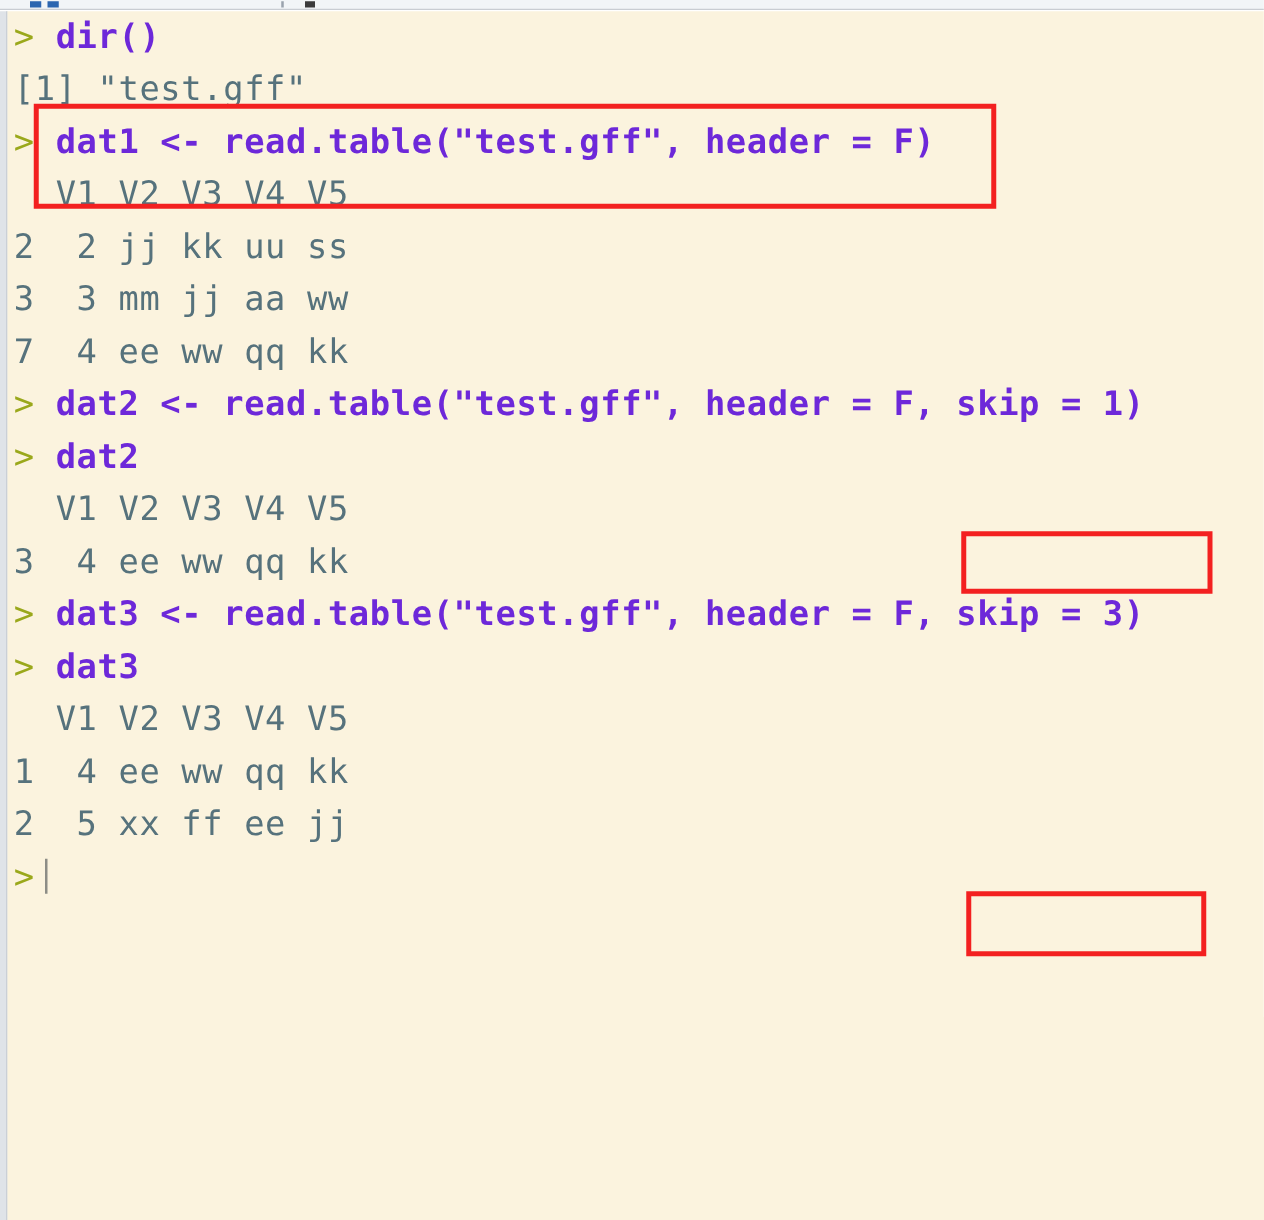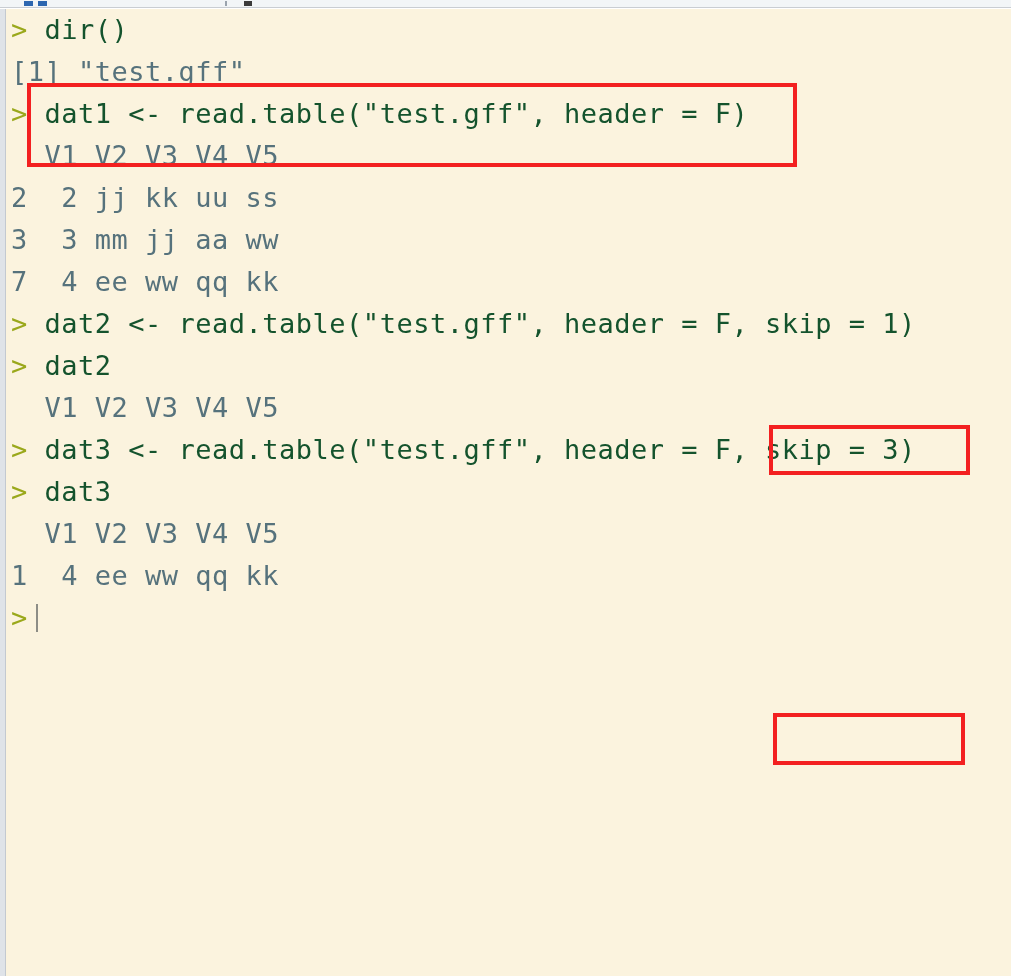--- a/index.html
+++ b/index.html
@@ -62,21 +62,21 @@
     position: relative;
     height: 42px;
     line-height: 42px;
     font-size: 27px;
     letter-spacing: 0.5px;
     white-space: pre;
     padding-left: 5px;
   }
 
   .prompt   { color: #9aa81b; }
-  .cmd      { color: #14532d; }
+  .cmd      { color: #6d28d9; font-weight: bold; }
   .out      { color: #56727c; }
 
   
   .redbox {
     position: absolute;
     border: 4px solid #f32020;
     box-sizing: border-box;
     pointer-events: none;
   }
   #redbox-1 { left: 27px;  top: 83px;  width: 770px;  height: 84px; }
@@ -109,22 +109,24 @@
     <div class="line"><span class="prompt">&gt;</span><span class="cmd"> dir()</span></div>
     <div class="line"><span class="out">[1] "test.gff"</span></div>
     <div class="line"><span class="prompt">&gt;</span><span class="cmd"> dat1 &lt;- read.table("test.gff", header = F)</span></div>
     <div class="line"><span class="out">  V1 V2 V3 V4 V5</span></div>
     <div class="line"><span class="out">2  2 jj kk uu ss</span></div>
     <div class="line"><span class="out">3  3 mm jj aa ww</span></div>
     <div class="line"><span class="out">7  4 ee ww qq kk</span></div>
     <div class="line"><span class="prompt">&gt;</span><span class="cmd"> dat2 &lt;- read.table("test.gff", header = F, skip = 1)</span></div>
     <div class="line"><span class="prompt">&gt;</span><span class="cmd"> dat2</span></div>
     <div class="line"><span class="out">  V1 V2 V3 V4 V5</span></div>
+    <div class="line"><span class="out">3  4 ee ww qq kk</span></div>
     <div class="line"><span class="prompt">&gt;</span><span class="cmd"> dat3 &lt;- read.table("test.gff", header = F, skip = 3)</span></div>
     <div class="line"><span class="prompt">&gt;</span><span class="cmd"> dat3</span></div>
     <div class="line"><span class="out">  V1 V2 V3 V4 V5</span></div>
     <div class="line"><span class="out">1  4 ee ww qq kk</span></div>
+    <div class="line"><span class="out">2  5 xx ff ee jj</span></div>
     <div class="line"><span class="prompt">&gt;</span><span class="cmd"></span><span class="caret"></span></div>
   </div>
 
 <div class="redbox" id="redbox-1"></div>
 <div class="redbox" id="redbox-2"></div>
 <div class="redbox" id="redbox-3"></div>
 
 </body></html>

